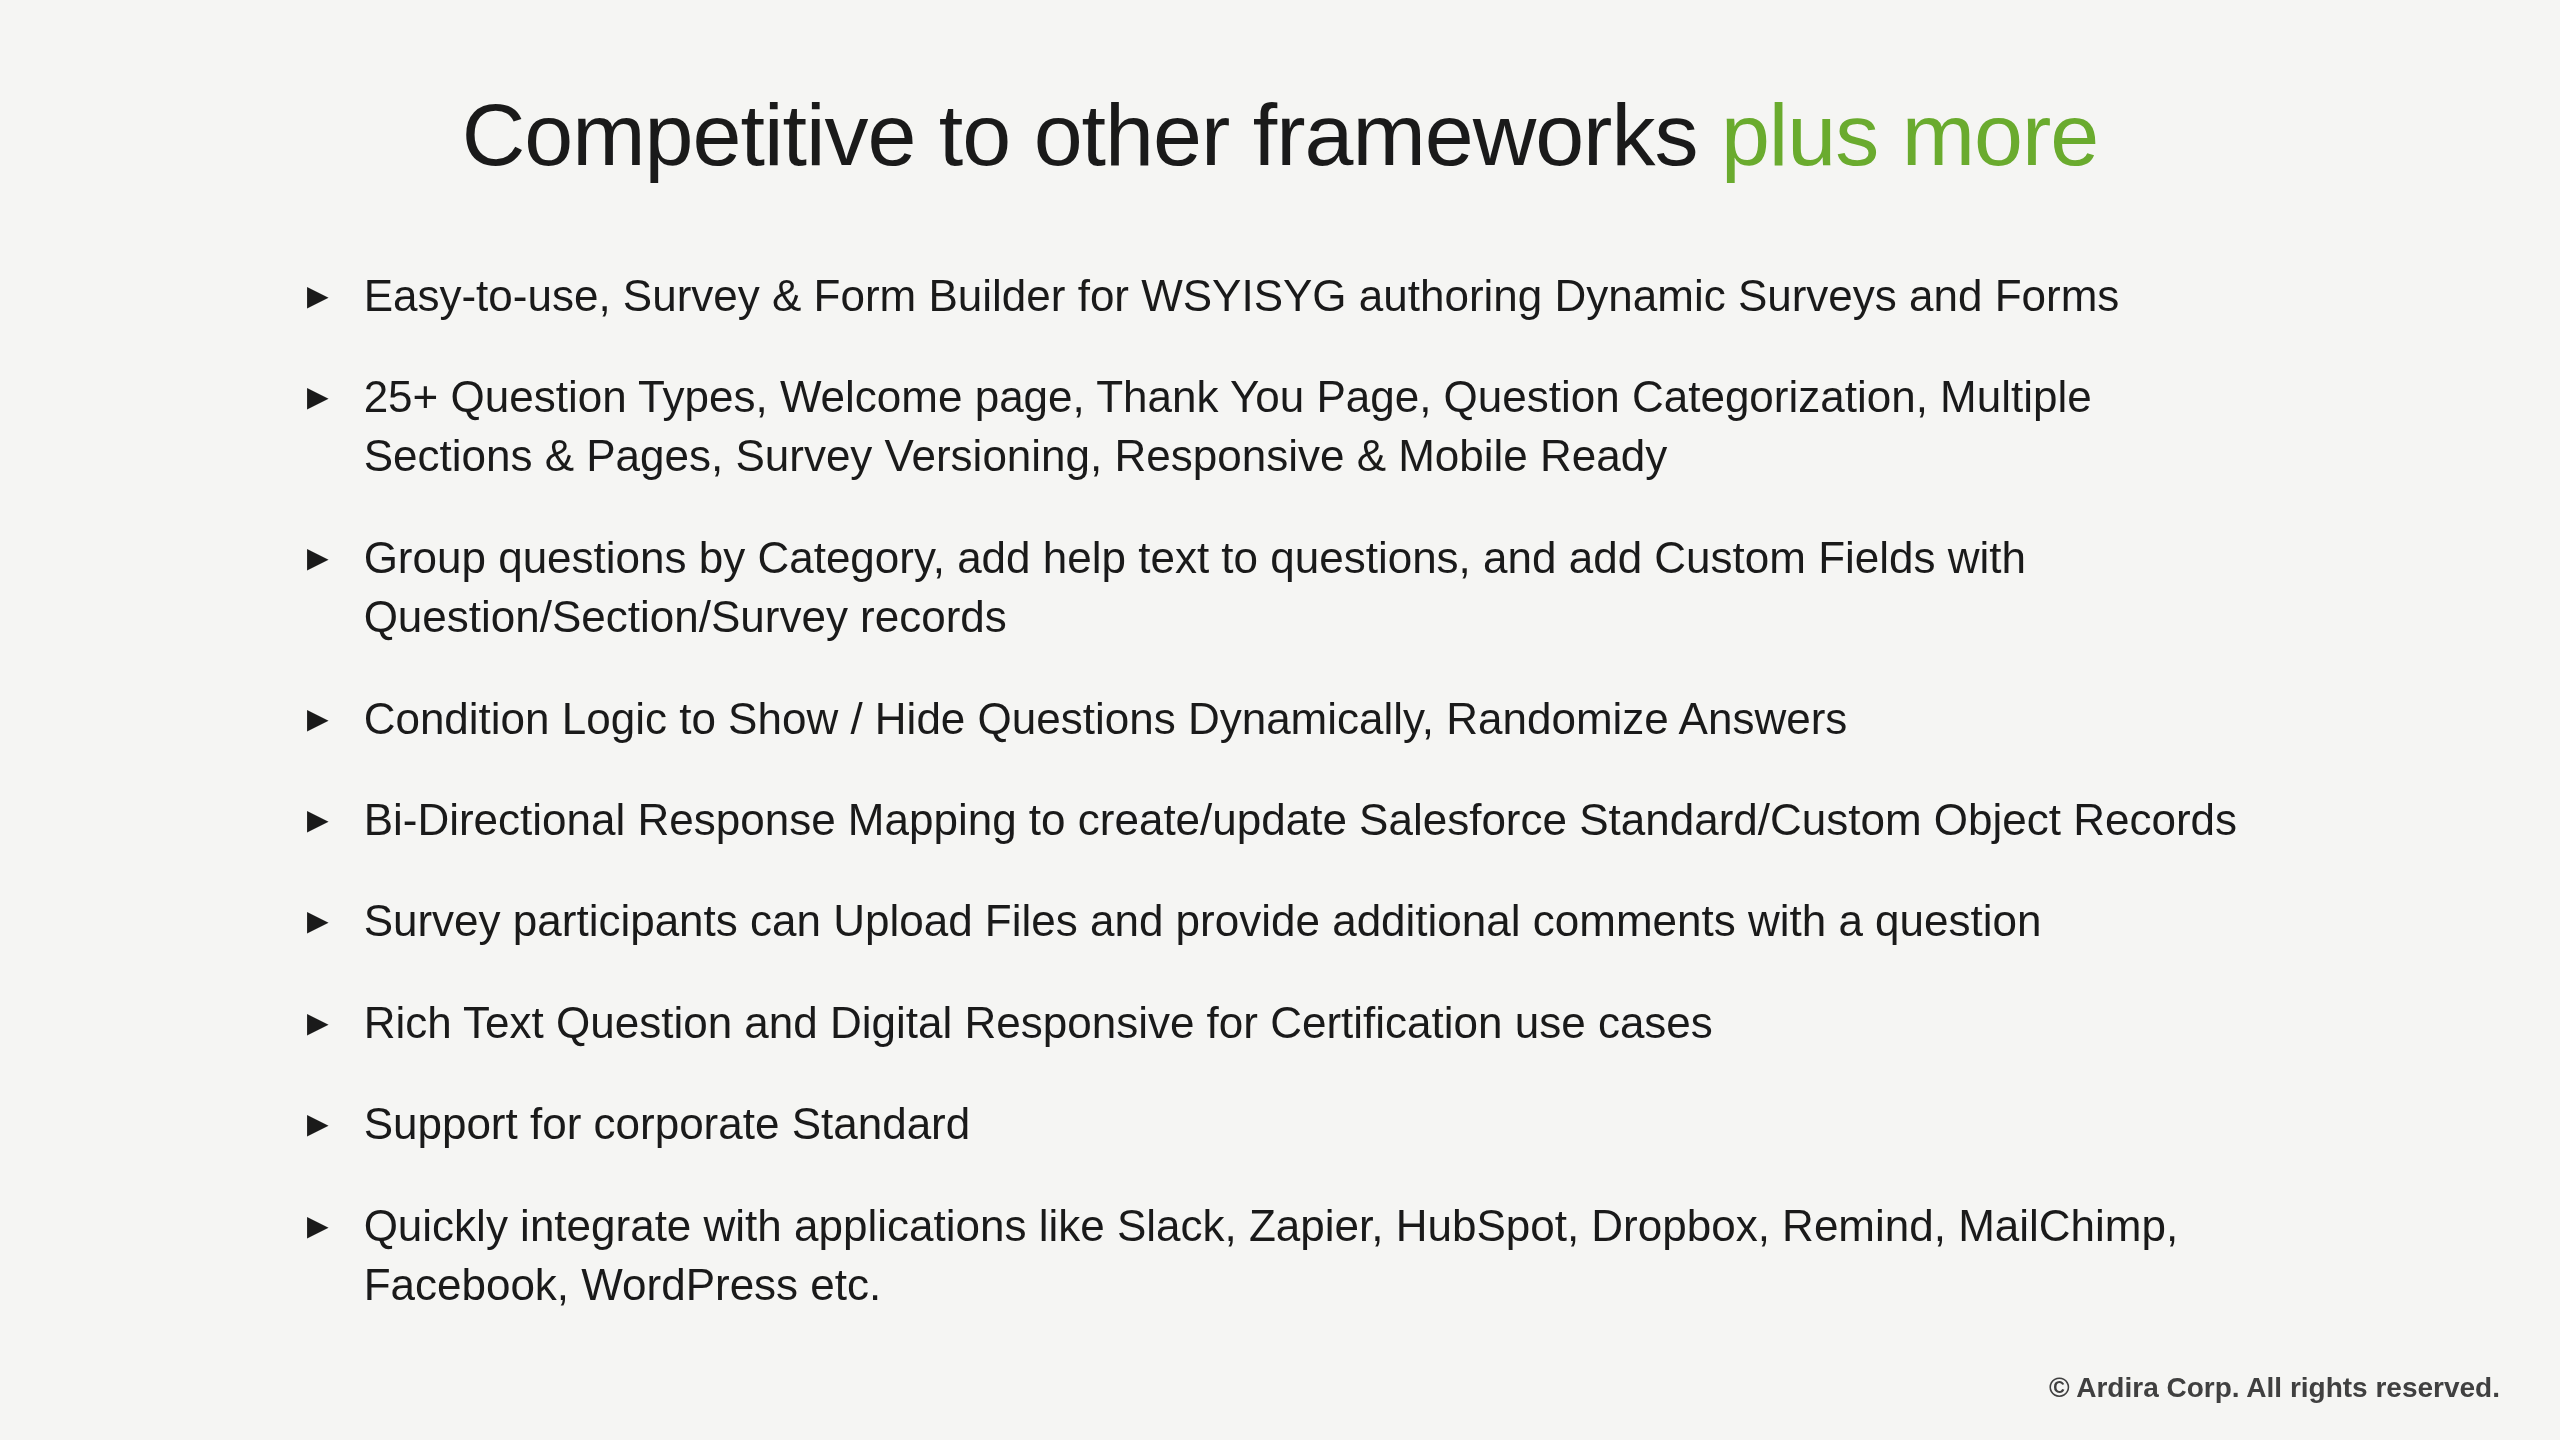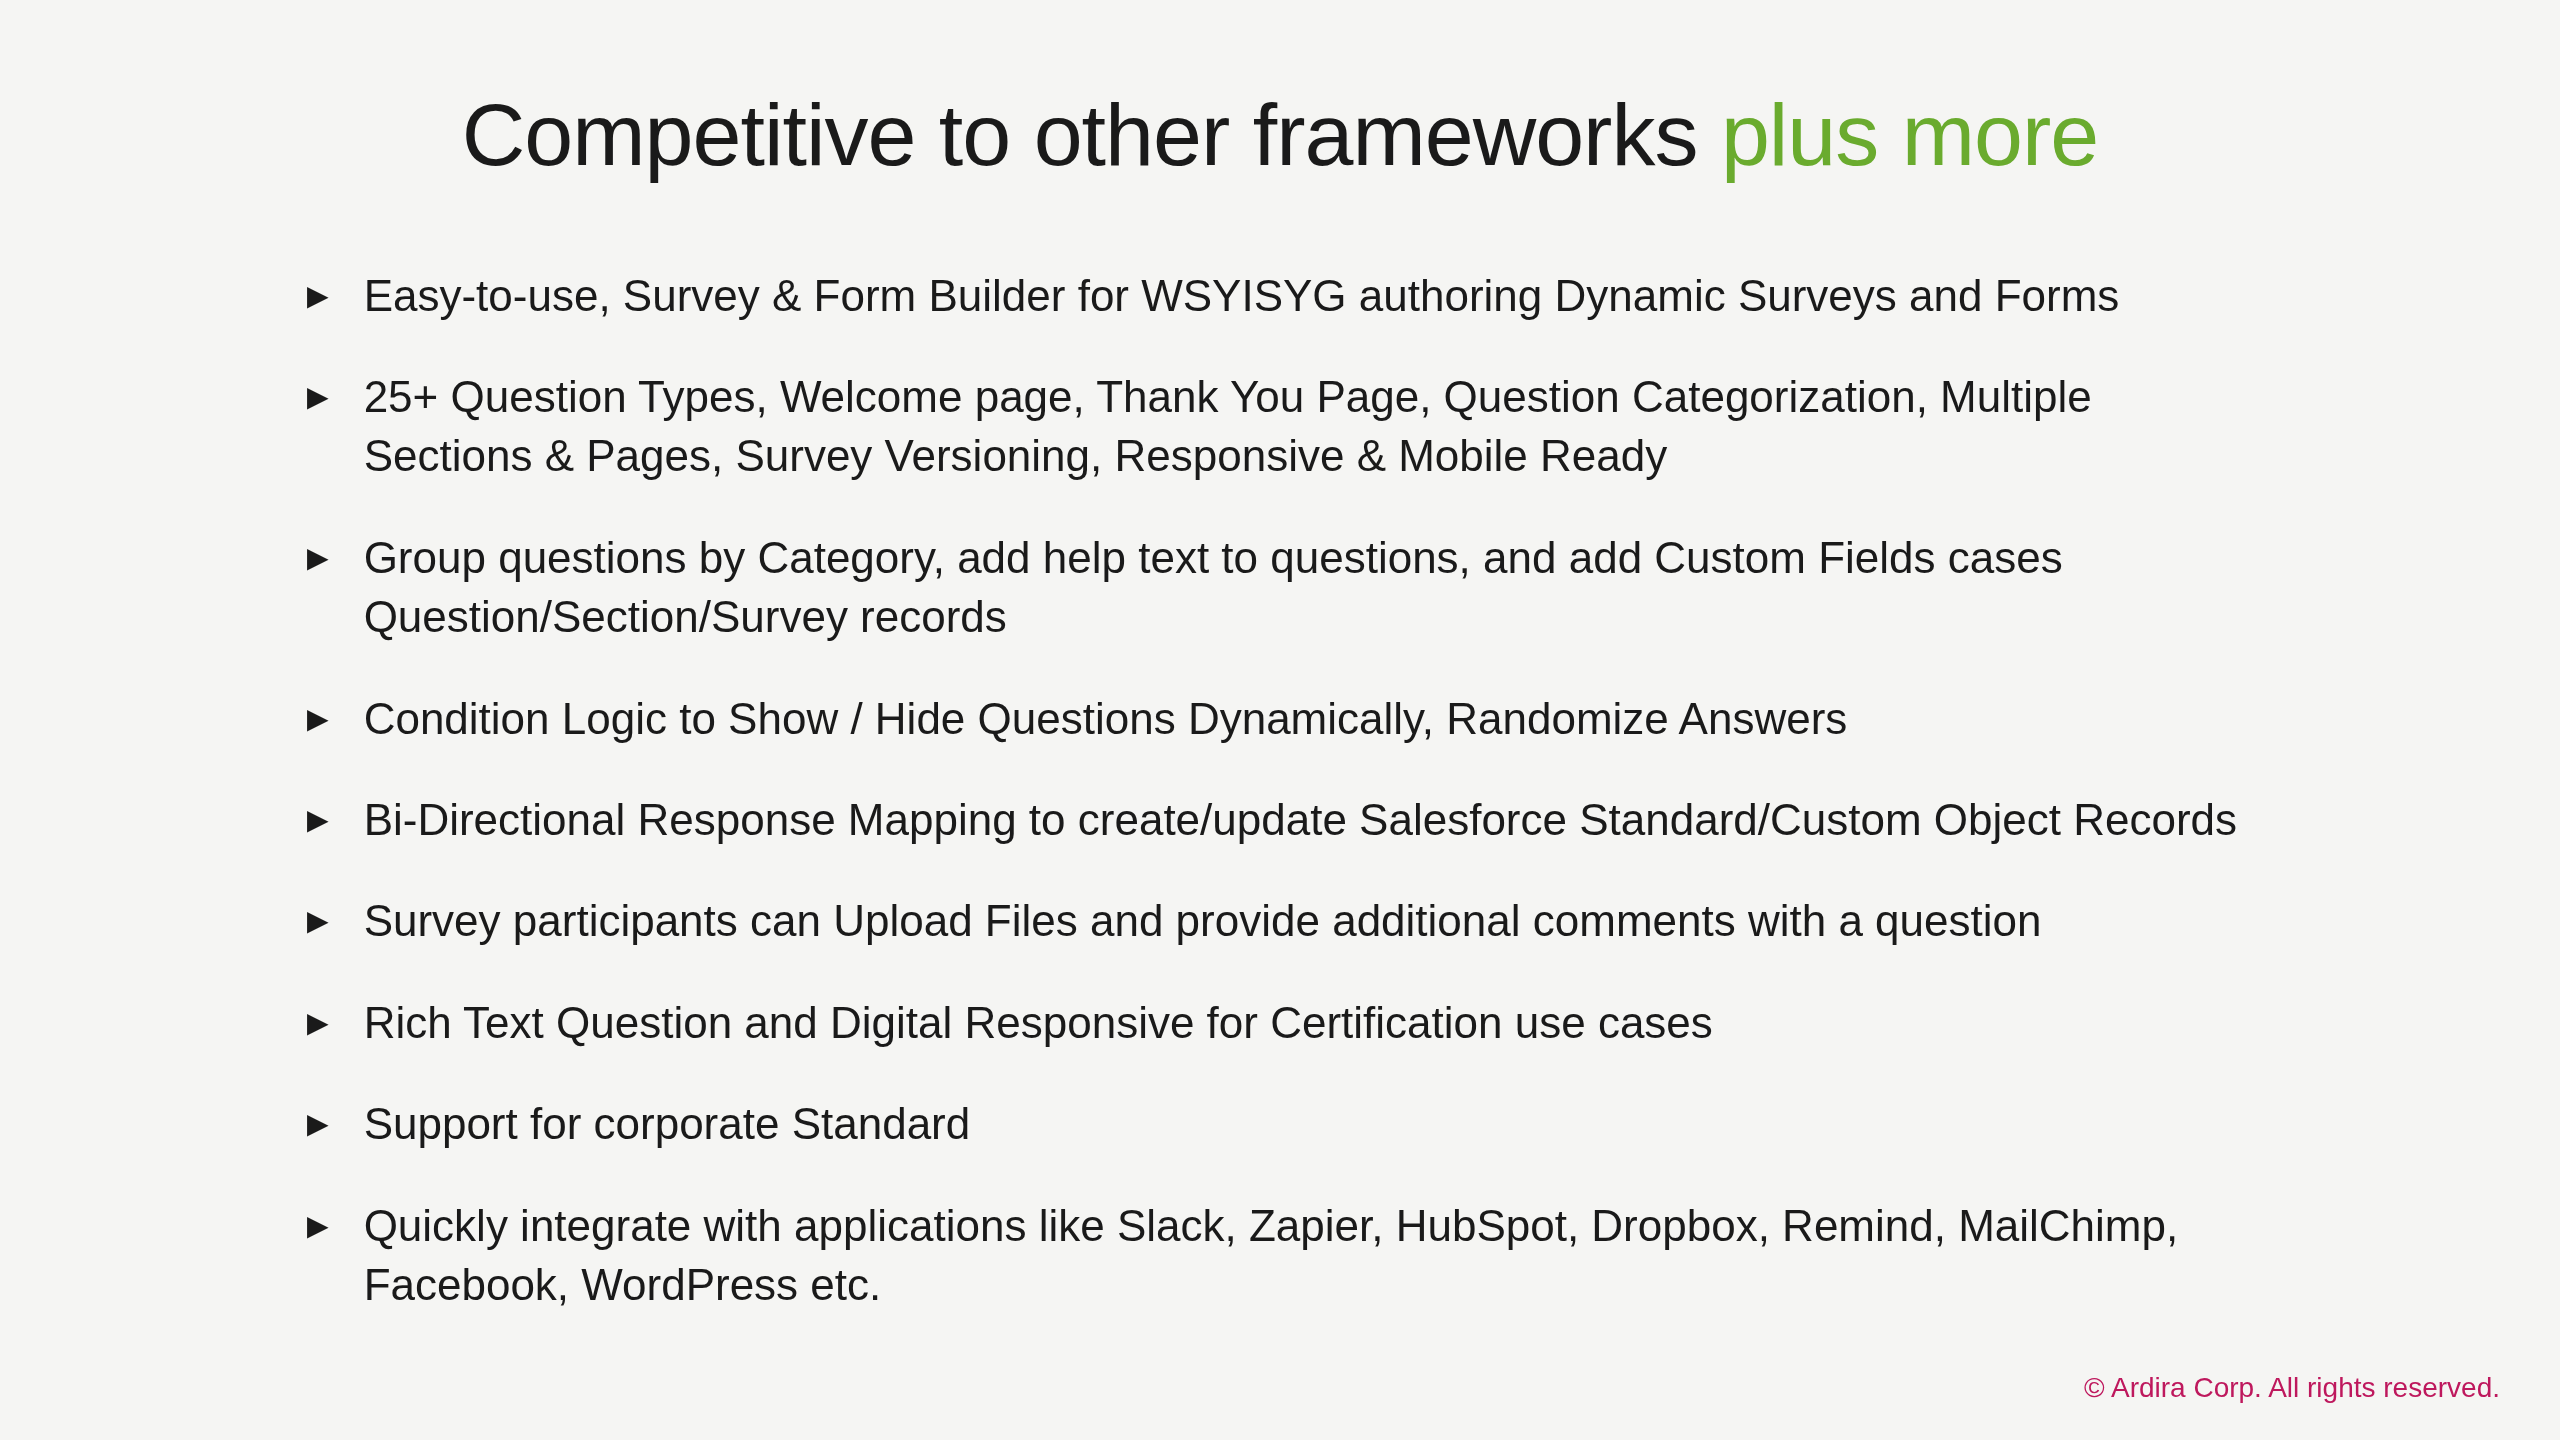--- a/index.html
+++ b/index.html
@@ -70,22 +70,22 @@
 
     .bullet-text {
       flex: 1;
     }
 
     .footer {
       position: absolute;
       bottom: 36px;
       right: 60px;
       font-size: 28px;
-      color: #be185d;
-      font-weight: 400;
+      color: #404040;
+      font-weight: 700;
     }
   </style>
 </head>
 <body>
 
 <div class="slide-container">
   <h1 class="title">
     <span>Competitive to other frameworks </span><span class="title-highlight">plus more</span>
   </h1>
 
@@ -93,21 +93,21 @@
   <li class="bullet-item">
         <span class="bullet-arrow">►</span>
         <span class="bullet-text">Easy-to-use, Survey &amp; Form Builder for WSYISYG authoring Dynamic Surveys and Forms</span>
       </li>
       <li class="bullet-item">
         <span class="bullet-arrow">►</span>
         <span class="bullet-text">25+ Question Types, Welcome page, Thank You Page, Question Categorization, Multiple Sections &amp; Pages, Survey Versioning, Responsive &amp; Mobile Ready</span>
       </li>
       <li class="bullet-item">
         <span class="bullet-arrow">►</span>
-        <span class="bullet-text">Group questions by Category, add help text to questions, and add Custom Fields cases Question/Section/Survey records</span>
+        <span class="bullet-text">Group questions by Category, add help text to questions, and add Custom Fields with Question/Section/Survey records</span>
       </li>
       <li class="bullet-item">
         <span class="bullet-arrow">►</span>
         <span class="bullet-text">Condition Logic to Show / Hide Questions Dynamically, Randomize Answers</span>
       </li>
       <li class="bullet-item">
         <span class="bullet-arrow">►</span>
         <span class="bullet-text">Bi-Directional Response Mapping to create/update Salesforce Standard/Custom Object Records</span>
       </li>
       <li class="bullet-item">

